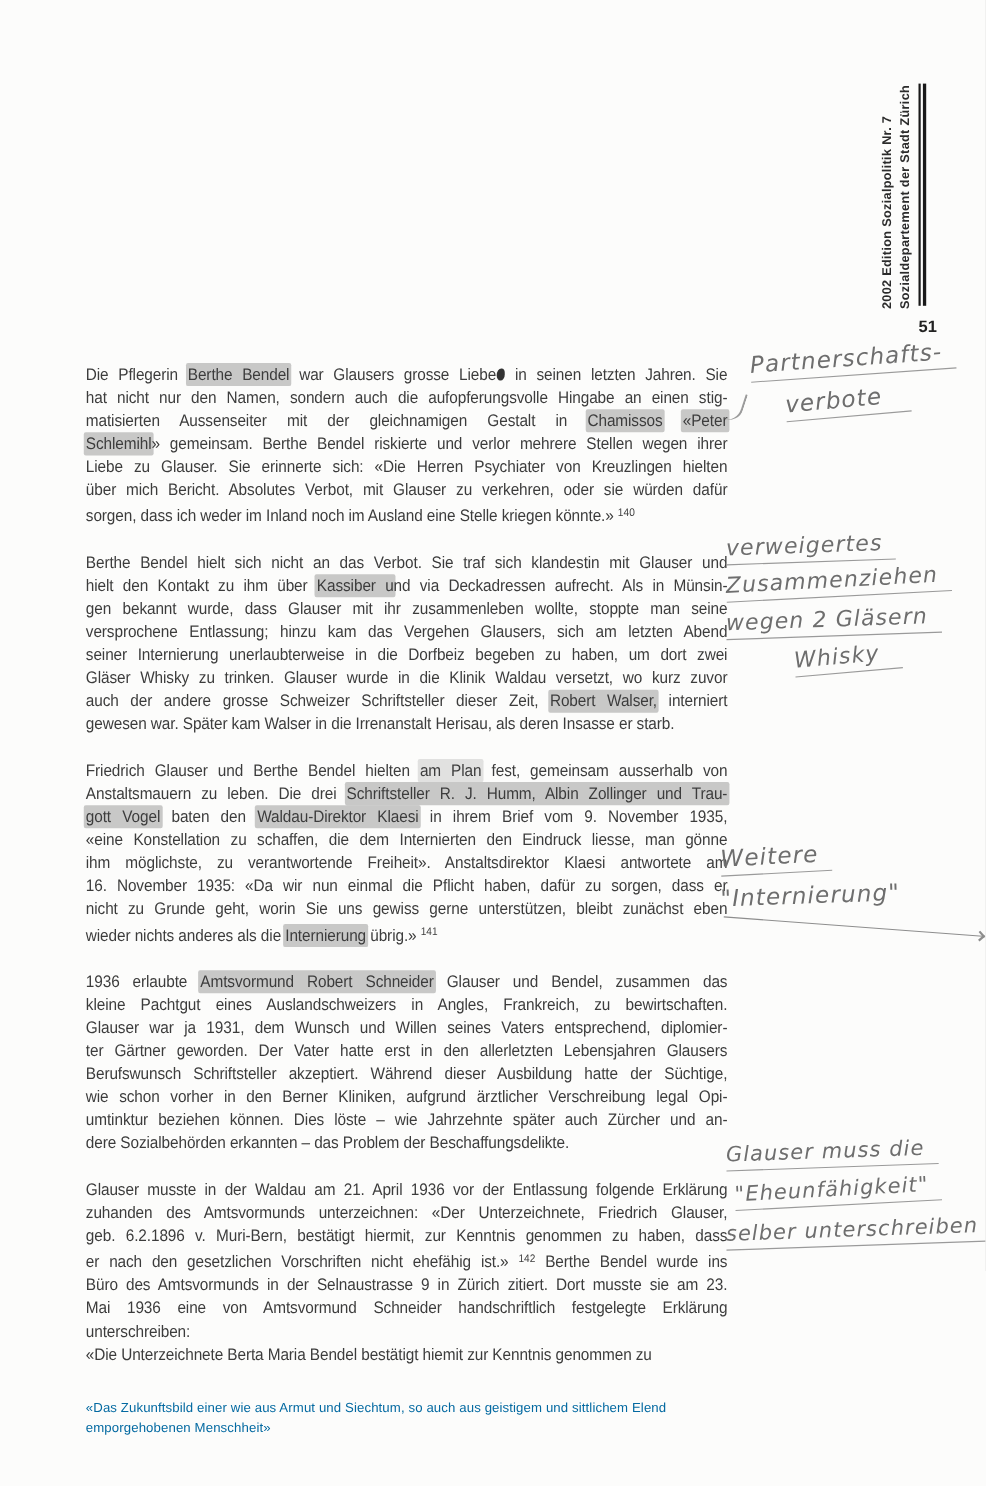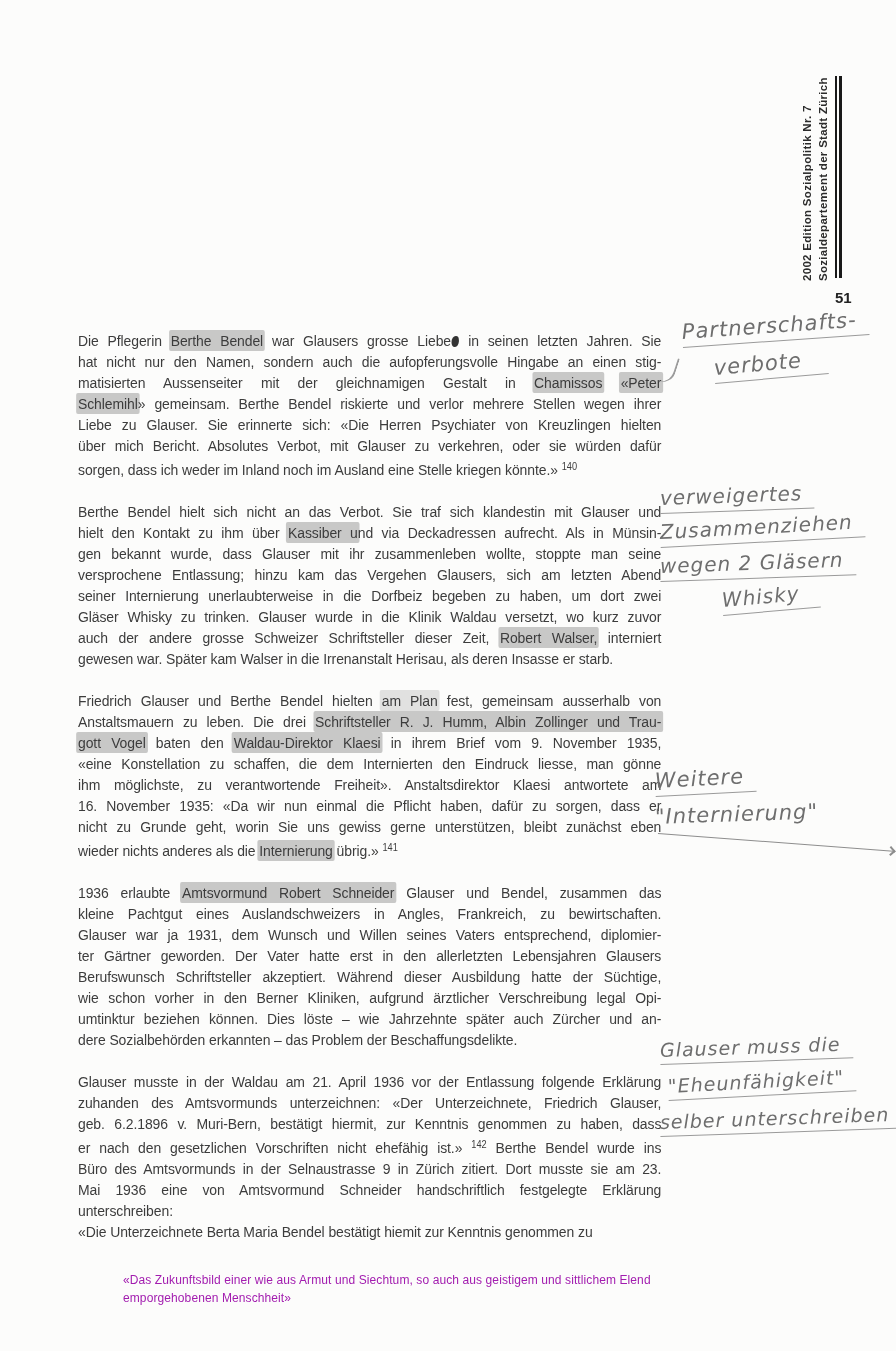--- a/index.html
+++ b/index.html
@@ -53,21 +53,21 @@
   .sweep{position:absolute;left:658px;top:833px;width:236px;height:0;border-top:1.6px solid #8d8d8d;
          transform:rotate(4.3deg);transform-origin:0 0;}
   .sweep::after{content:"";position:absolute;right:-1px;top:-4px;width:5px;height:5px;
                 border-right:2px solid #8d8d8d;border-bottom:2px solid #8d8d8d;transform:rotate(-45deg);}
   
   .pen-stroke{position:absolute;left:662px;top:356px;width:12px;height:28px;
               border-right:2px solid #9b9b9b;border-radius:0 0 14px 0;transform:rotate(18deg);}
 
   
   .footer{position:absolute;left:78px;top:1272px;width:545px;font-size:12px;line-height:17.5px;
-          color:#a21caf;letter-spacing:.1px;margin-left:45px;}
+          color:#0369a1;letter-spacing:.1px;}
 </style>
 </head>
 <body>
 
 <div class="page">
 
   <div class="vert-header">
     <div>2002 Edition Sozialpolitik Nr. 7</div>
     <div>Sozialdepartement der Stadt Zürich</div>
   </div>

